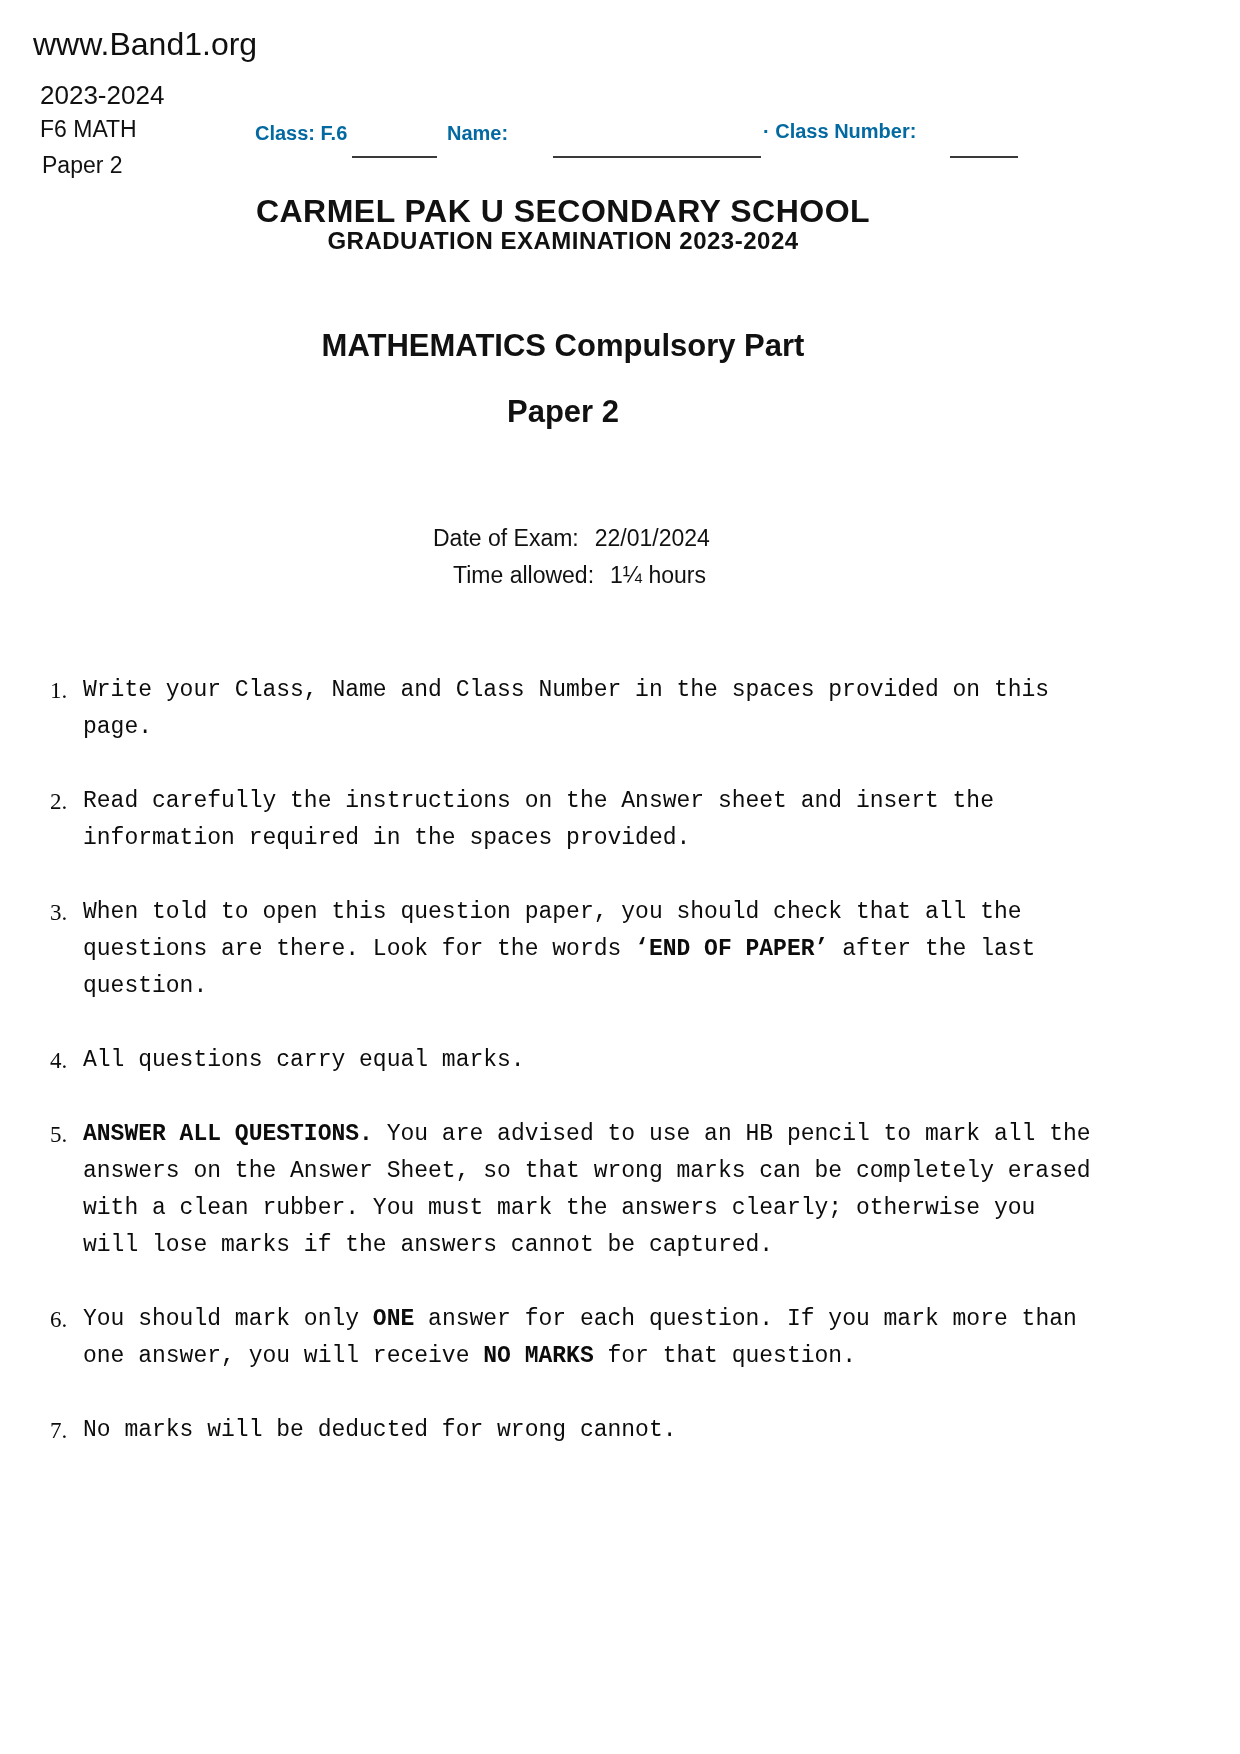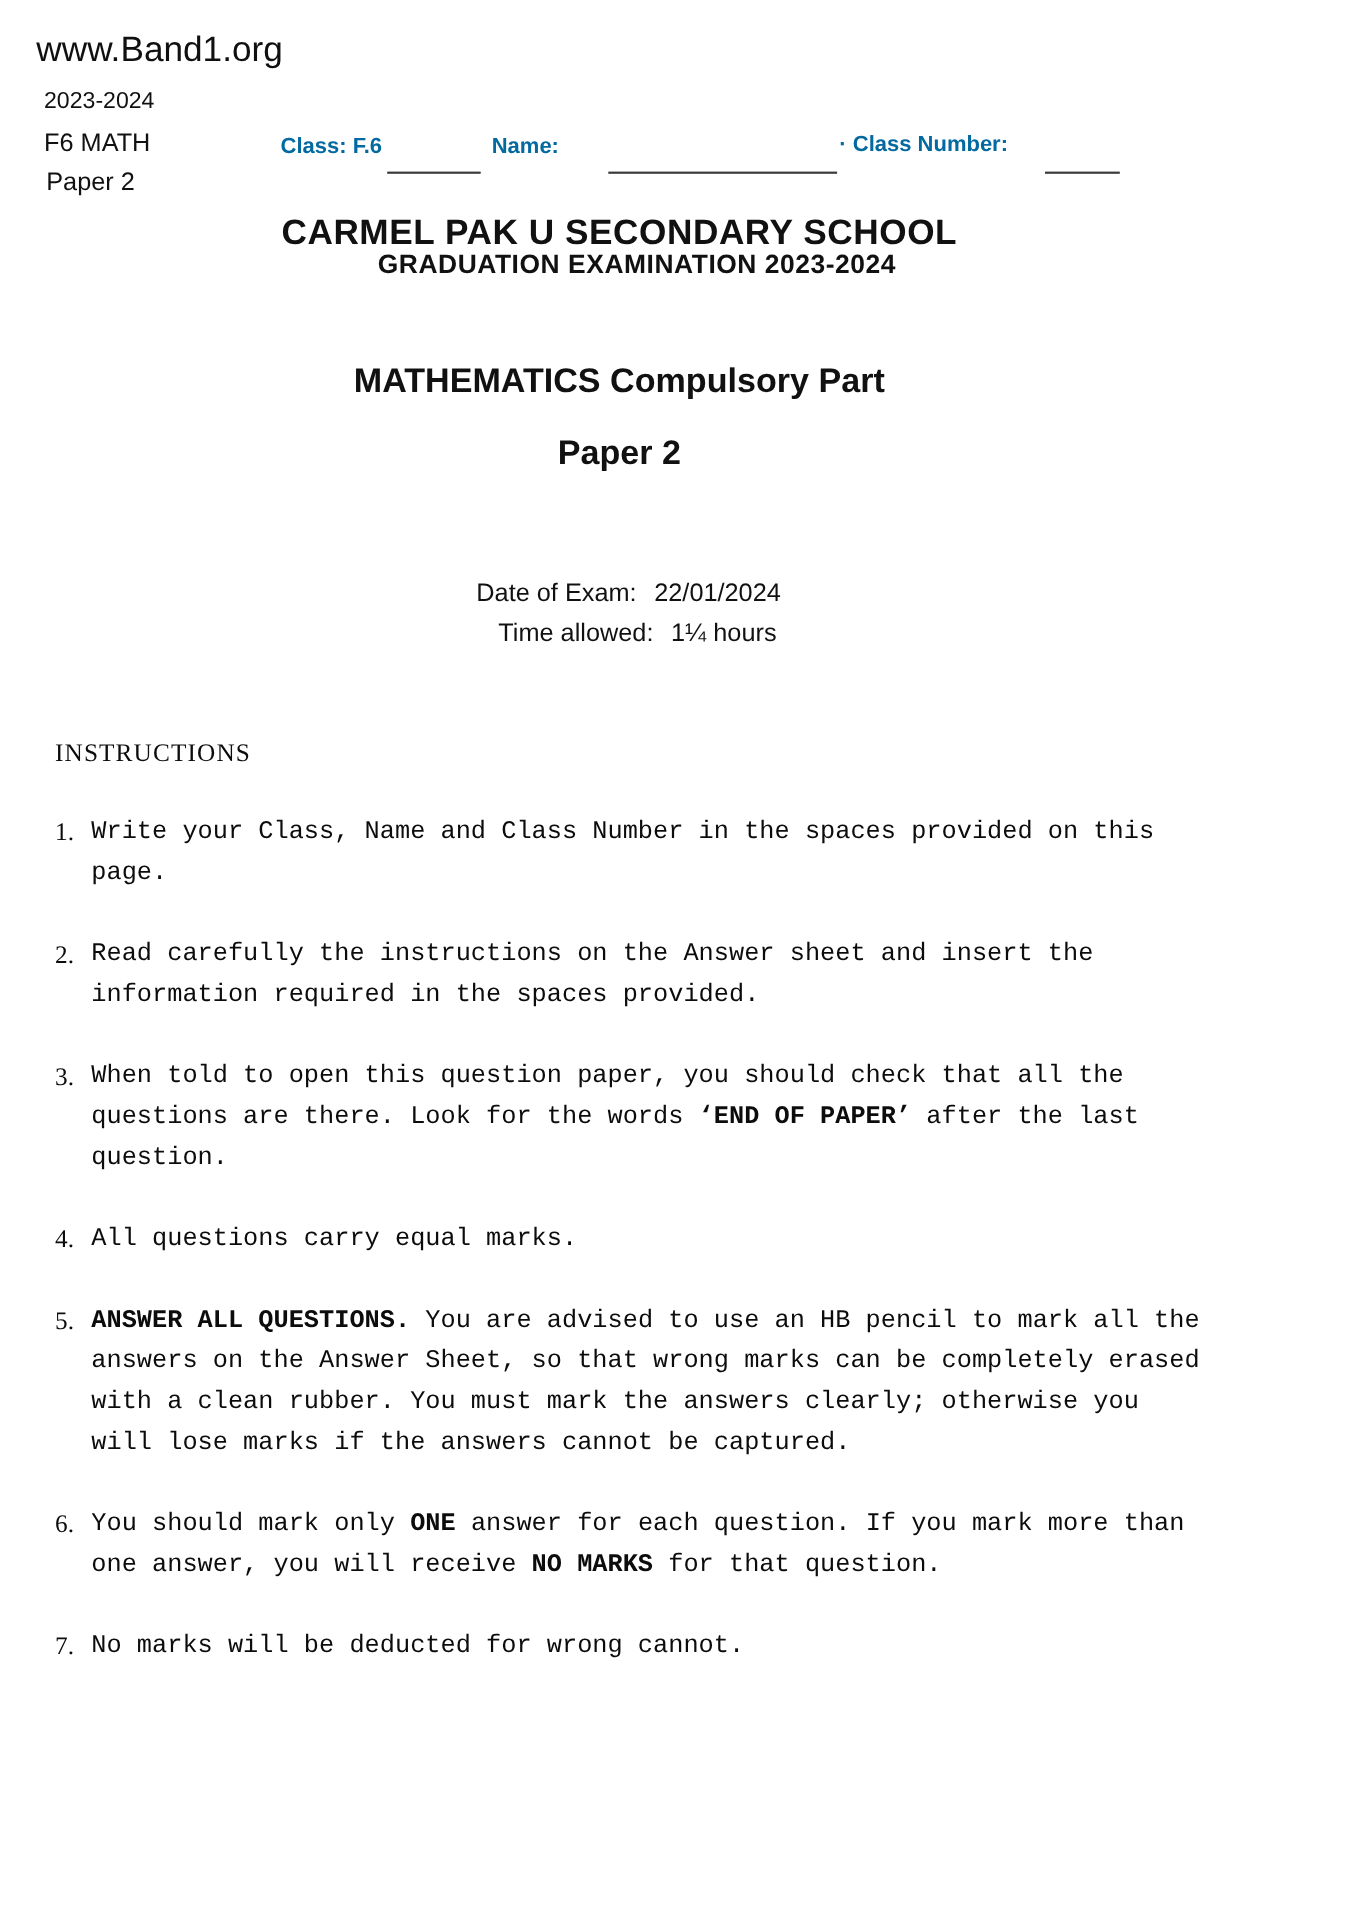--- a/index.html
+++ b/index.html
@@ -8,42 +8,42 @@
     background: #ffffff;
     position: relative;
     font-family: "Liberation Sans", sans-serif;
     color: #111111;
     overflow: hidden;
   }
   .abs { position: absolute; }
 
   
   .watermark { left: 33px; top: 26px; font-size: 32px; color: #101010; }
-  .corner-year    { left: 40px; top: 80px;  font-size: 21px; }
+  .corner-year    { left: 40px; top: 80px;  font-size: 26px; }
   .corner-subject { left: 40px; top: 116px; font-size: 23px; }
   .corner-paper   { left: 42px; top: 152px; font-size: 23px; }
 
   
   .hdr-label { font-size: 20px; color: #0369a1; font-weight: bold; }
   .blank {
     display: inline-block;
     border-bottom: 2px solid #3a3a3a;
     height: 28px;
   }
   .blank-class  { left: 352px; top: 128px; width: 85px; }
   .blank-name   { left: 553px; top: 128px; width: 208px; }
   .blank-cnum   { left: 950px; top: 128px; width: 68px; }
   .lbl-class { left: 255px; top: 122px; }
   .lbl-name  { left: 447px; top: 122px; }
   .lbl-cnum  { left: 763px; top: 120px; }
 
   
   .school-wrap { left: 0; top: 0; width: 1126px; text-align: center; }
   .school-line1 { position: absolute; width: 100%; top: 193px; font-size: 32px; font-weight: bold; letter-spacing: 0.5px; }
-  .school-line2 { position: absolute; width: 100%; top: 227px; font-size: 24px; font-weight: bold; letter-spacing: 0.5px; padding-left: 16px; }
+  .school-line2 { position: absolute; width: 100%; top: 227px; font-size: 24px; font-weight: bold; letter-spacing: 0.5px; }
   .title-line1  { position: absolute; width: 100%; top: 328px; font-size: 31px; font-weight: bold; }
   .title-line2  { position: absolute; width: 100%; top: 394px; font-size: 31px; font-weight: bold; }
 
   
   .exam-date { left: 433px; top: 525px; font-size: 23px; }
   .exam-time { left: 453px; top: 562px; font-size: 23px; }
   .exam-date .val { margin-left: 16px; }
   .exam-time .val { margin-left: 16px; }
 
   
@@ -90,21 +90,20 @@
 </div>
 
 <div class="abs exam-date">
   <span>Date of Exam:</span><span class="val">22/01/2024</span>
 </div>
 <div class="abs exam-time">
   <span>Time allowed:</span><span class="val">1¼ hours</span>
 </div>
 
 <div class="abs instructions">
-  <div class="inst-heading">INSTRUCTIONS</div>
   <div>
       <div class="inst-item">
         <span class="inst-num">1.</span>
         <span class="inst-text"><span>Write your Class, Name and Class Number in the spaces provided on this page.</span></span>
       </div>
       <div class="inst-item">
         <span class="inst-num">2.</span>
         <span class="inst-text"><span>Read carefully the instructions on the Answer sheet and insert the information required in the spaces provided.</span></span>
       </div>
       <div class="inst-item">

